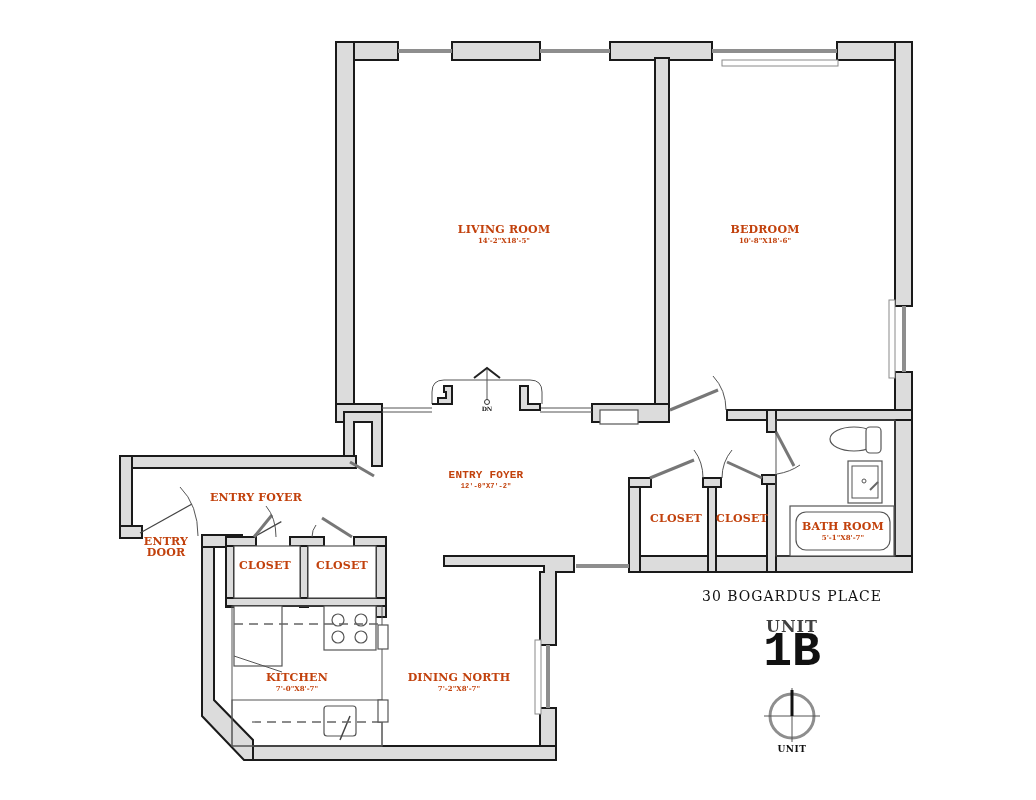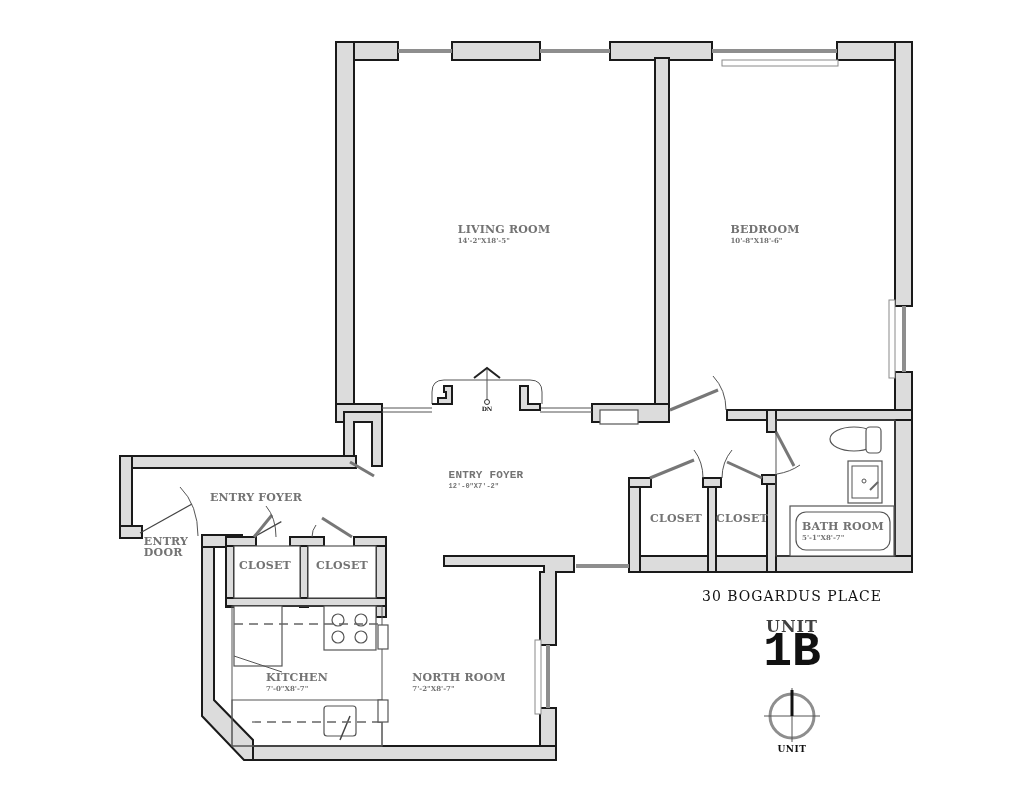--- a/index.html
+++ b/index.html
@@ -6,21 +6,21 @@
   body { width: 1036px; height: 800px; position: relative; overflow: hidden; font-family: "DejaVu Serif", serif; }
   #plan { position: absolute; left: 0; top: 0; width: 1036px; height: 800px; }
   .wall { fill: #dcdcdc; stroke: #1a1a1a; stroke-width: 2; stroke-linejoin: miter; }
   .win { fill: #ffffff; stroke: #8a8a8a; stroke-width: 1; }
   .winpane { stroke: #8e8e8e; stroke-width: 4; }
   .thin { fill: none; stroke: #555; stroke-width: 1; }
   .door { fill: #ffffff; stroke: #444; stroke-width: 1.2; }
   .swing { fill: none; stroke: #555; stroke-width: 1; }
   .dash { fill: none; stroke: #666; stroke-width: 1.3; stroke-dasharray: 9 6; }
   .fixture { fill: #ffffff; stroke: #555; stroke-width: 1.2; }
-  .lbl { position: absolute; text-align: left; color: #737373; font-family: "DejaVu Serif", serif; font-weight: bold; line-height: 1; white-space: nowrap; transform: translateX(-50%); }
+  .lbl { position: absolute; text-align: center; color: #c2410c; font-family: "DejaVu Serif", serif; font-weight: bold; line-height: 1; white-space: nowrap; transform: translateX(-50%); }
   .lbl .name { font-size: 11px; letter-spacing: 0.2px; display: block; }
   .lbl .dim { font-size: 7px; display: block; margin-top: 2px; }
   .small { font-size: 6.5px; }
   .addr { position: absolute; left: 792px; top: 588px; transform: translateX(-50%); font-family: "DejaVu Serif", serif; font-weight: normal; font-size: 14px; letter-spacing: 1px; color: #111; white-space: nowrap; }
   .unit { position: absolute; left: 792px; top: 617px; transform: translateX(-50%); font-family: "DejaVu Serif", serif; font-weight: bold; font-size: 16px; letter-spacing: 1px; color: #404040; }
   .unitnum { position: absolute; left: 792px; top: 628px; transform: translateX(-50%); font-family: Liberation Mono, monospace; font-weight: bold; font-size: 48px; color: #111; line-height: 1; }
   .north { position: absolute; left: 792px; top: 744px; transform: translateX(-50%); font-family: "DejaVu Serif", serif; font-weight: bold; font-size: 9px; letter-spacing: 0.5px; color: #111; }
   .dn { position: absolute; left: 487px; top: 405px; transform: translateX(-50%); font-family: "DejaVu Serif", serif; font-weight: bold; font-size: 6px; color: #111; }
 </style>
 </head>
@@ -212,21 +212,21 @@
 </div>
 <div class="lbl" style="left:843px; top:521px;">
   <span class="name">BATH ROOM</span>
   <span class="dim">5'-1"X8'-7"</span>
 </div>
 <div class="lbl" style="left:297px; top:672px;">
   <span class="name">KITCHEN</span>
   <span class="dim">7'-0"X8'-7"</span>
 </div>
 <div class="lbl" style="left:459px; top:672px;">
-  <span class="name">NORTH ROOM</span>
+  <span class="name">DINING NORTH</span>
   <span class="dim">7'-2"X8'-7"</span>
 </div>
 
 <div class="dn">DN</div>
 
 <div class="addr">30 BOGARDUS PLACE</div>
 <div class="unit">UNIT</div>
 <div class="unitnum">1B</div>
 <div class="north">UNIT</div>
 

